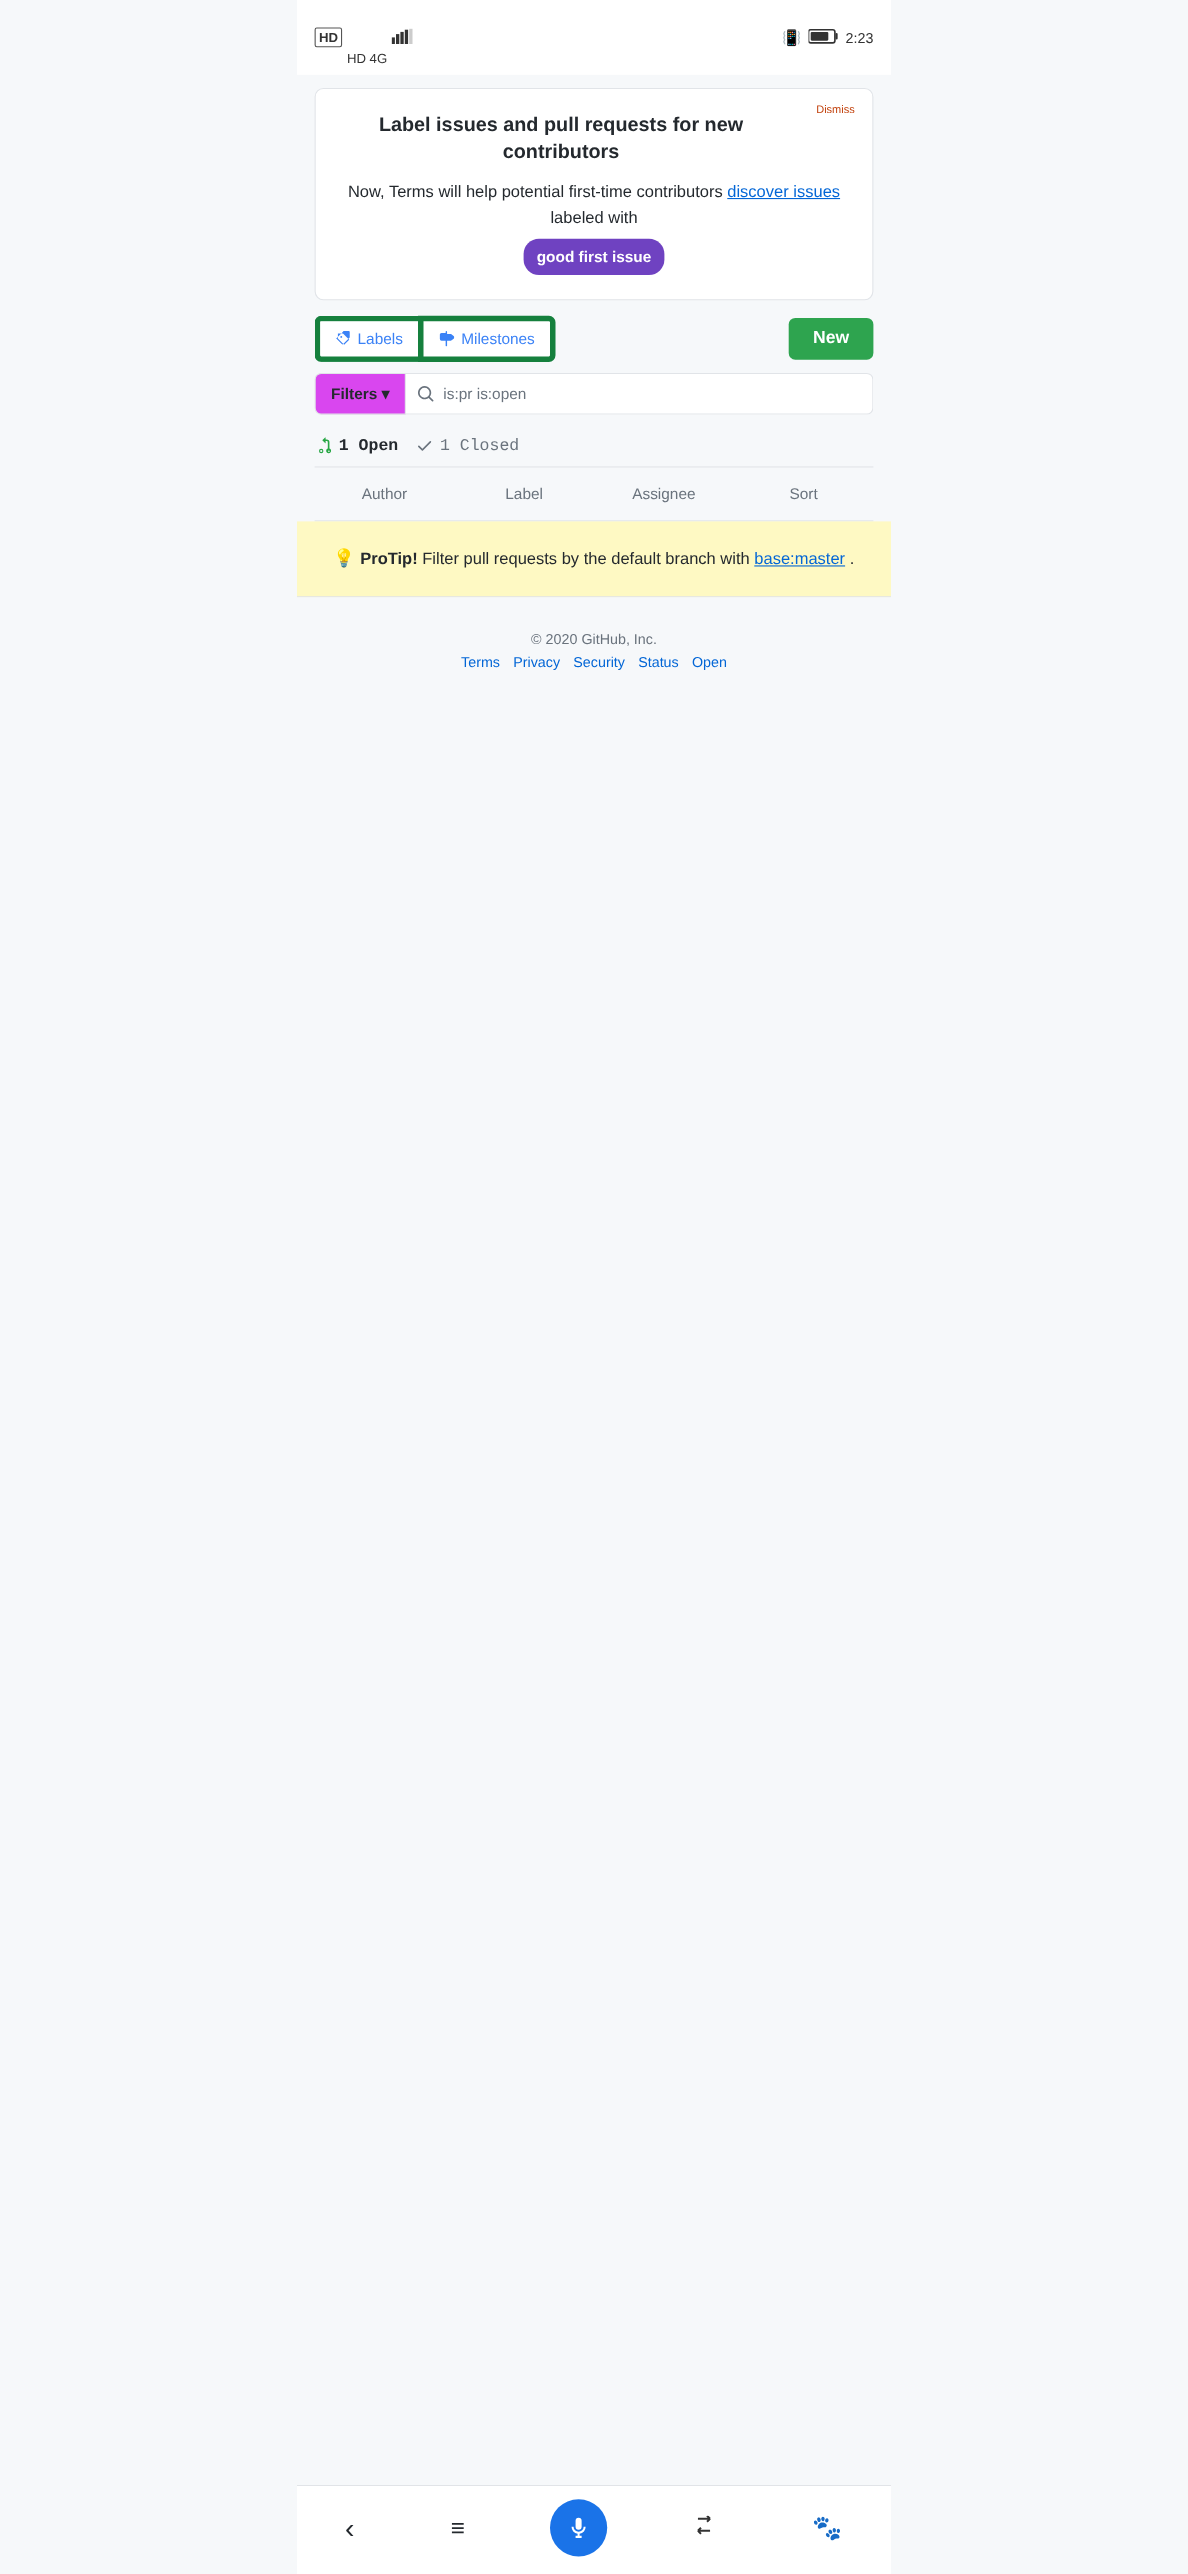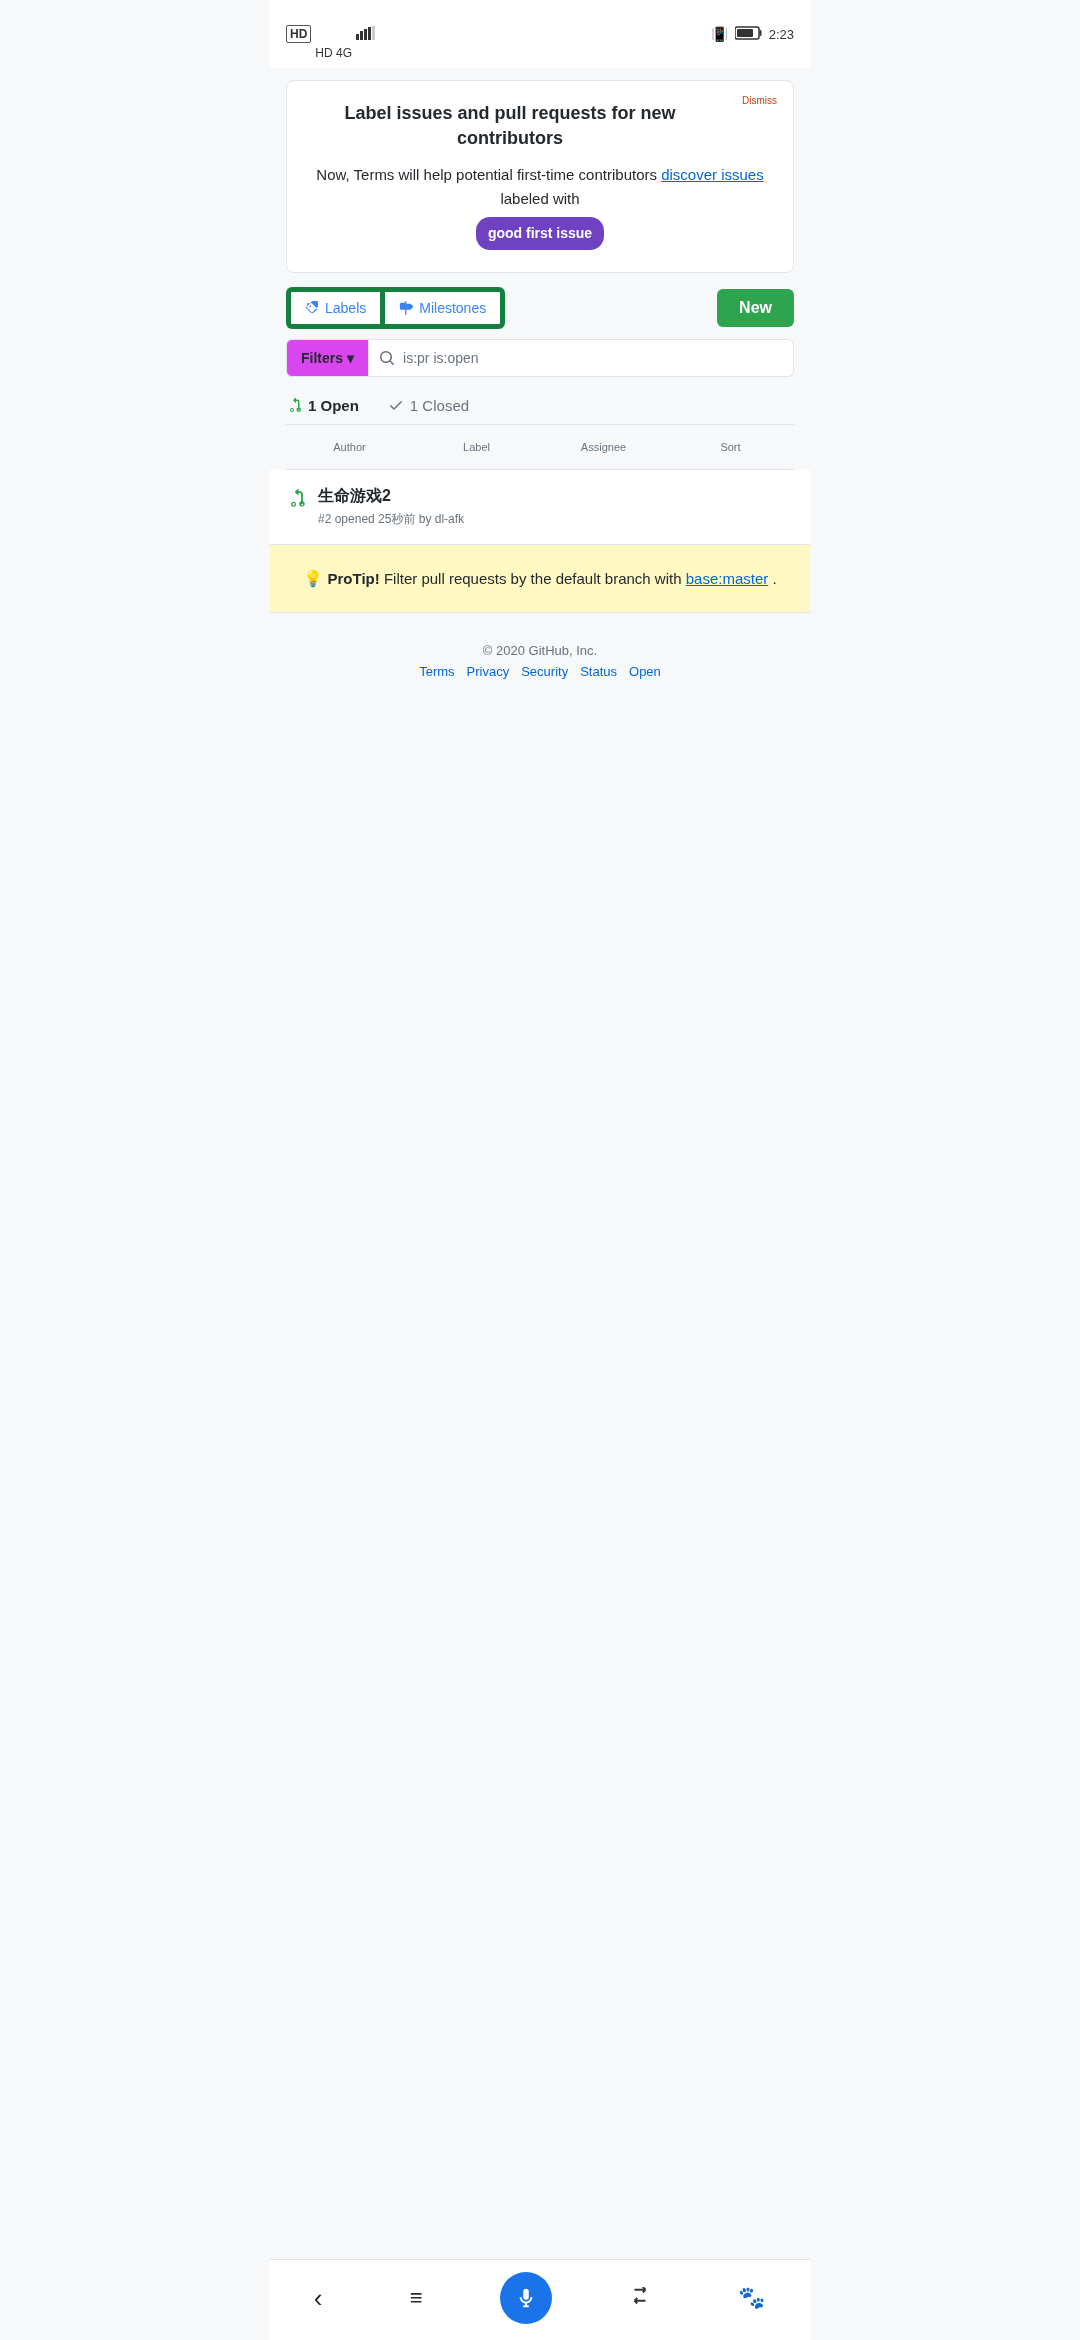--- a/index.html
+++ b/index.html
@@ -144,23 +144,24 @@
       color: #6a737d;
       outline: none;
     }
 
     
     .open-closed-row {
       display: flex;
       align-items: center;
       margin: 0 16px 0;
       padding: 10px 0;
-      gap: 29px;
+      gap: 16px;
       font-size: 15px;
       border-bottom: 1px solid #e1e4e8;
+      font-family: Liberation Mono, monospace;
     }
     .tab-item {
       display: flex;
       align-items: center;
       gap: 6px;
       cursor: pointer;
       color: #6a737d;
     }
     .tab-item.active { font-weight: 700; color: #24292e; }
 
@@ -169,21 +170,21 @@
       display: flex;
       align-items: center;
       margin: 0 16px;
       padding: 10px 0;
       gap: 0;
       border-bottom: 1px solid #e1e4e8;
     }
     .filter-option {
       flex: 1;
       text-align: center;
-      font-size: 11px;
+      font-size: 14px;
       color: #6a737d;
       cursor: pointer;
       padding: 6px 0;
     }
 
     
     .pr-list {
       background: #fff;
       margin: 0 0;
     }
@@ -352,33 +353,20 @@
     </div>
   </div>
 
   <div class="filter-options-row">
     <div class="filter-option">Author</div>
     <div class="filter-option">Label</div>
     <div class="filter-option">Assignee</div>
     <div class="filter-option">Sort</div>
   </div>
 
-  <div class="pr-list">
-    <div class="pr-item">
-      <span class="pr-icon">
-        <svg width="20" height="20" viewBox="0 0 16 16" fill="#28a745">
-          <path fill-rule="evenodd" d="M7.177 3.073L9.573.677A.25.25 0 0 1 10 .854V2.5h1A2.5 2.5 0 0 1 13.5 5v5.628a2.251 2.251 0 1 1-1.5 0V5a1 1 0 0 0-1-1h-1v1.646a.25.25 0 0 1-.427.177L7.177 3.427a.25.25 0 0 1 0-.354zM6 12a1 1 0 1 0 0 2 1 1 0 0 0 0-2zm-2 1a2 2 0 1 1 4 0 2 2 0 0 1-4 0zm9-.5a.75.75 0 1 0 0 1.5.75.75 0 0 0 0-1.5z"></path>
-        </svg>
-      </span>
-      <div class="pr-info">
-        <div class="pr-title">生命游戏2</div>
-        <div class="pr-meta">#2 opened 25秒前 by dl-afk</div>
-      </div>
-    </div>
-  </div>
 
   <div class="protip-section">
     <span style="font-size:16px;">💡</span>
     <span>
       <span class="protip-bold">ProTip!</span>
       <span> Filter pull requests by the default branch with </span>
       <a class="protip-link" href="#">base:master</a>
       <span>.</span>
     </span>
   </div>

